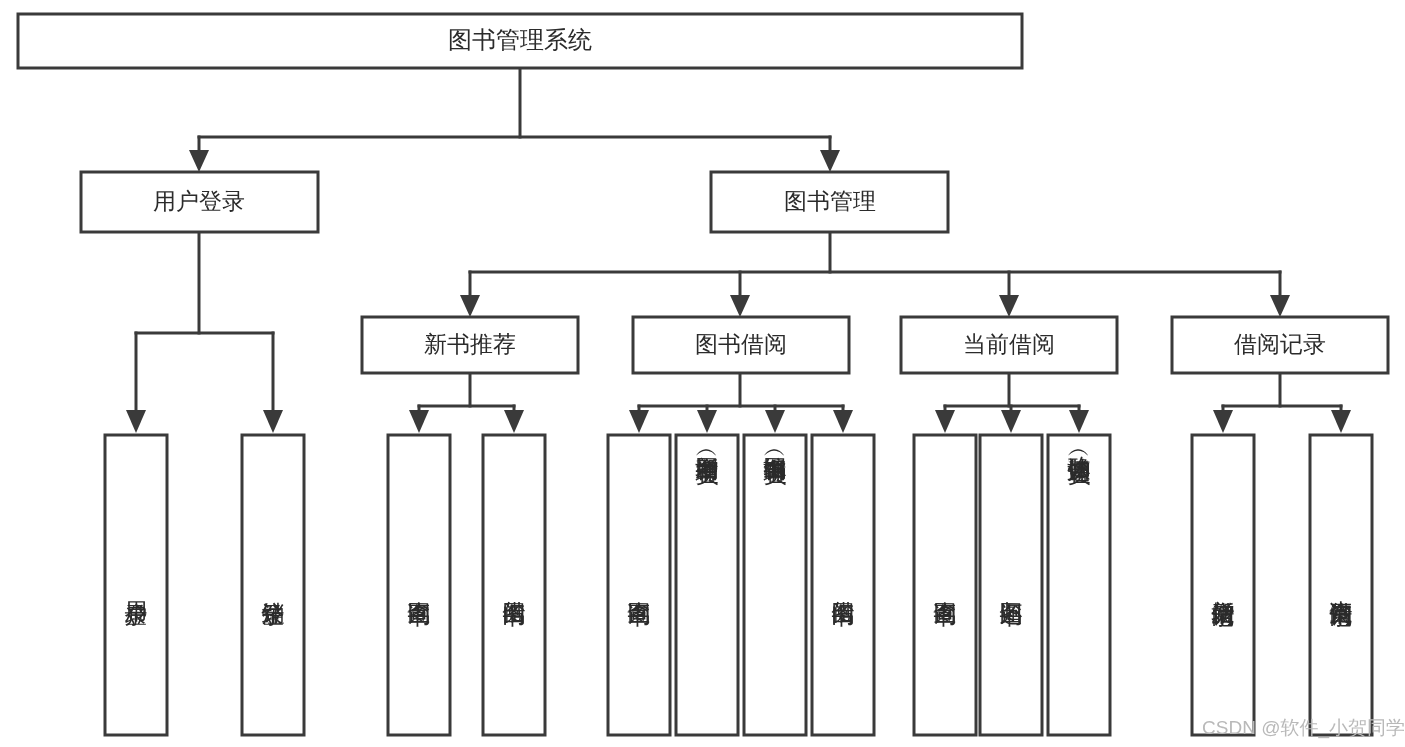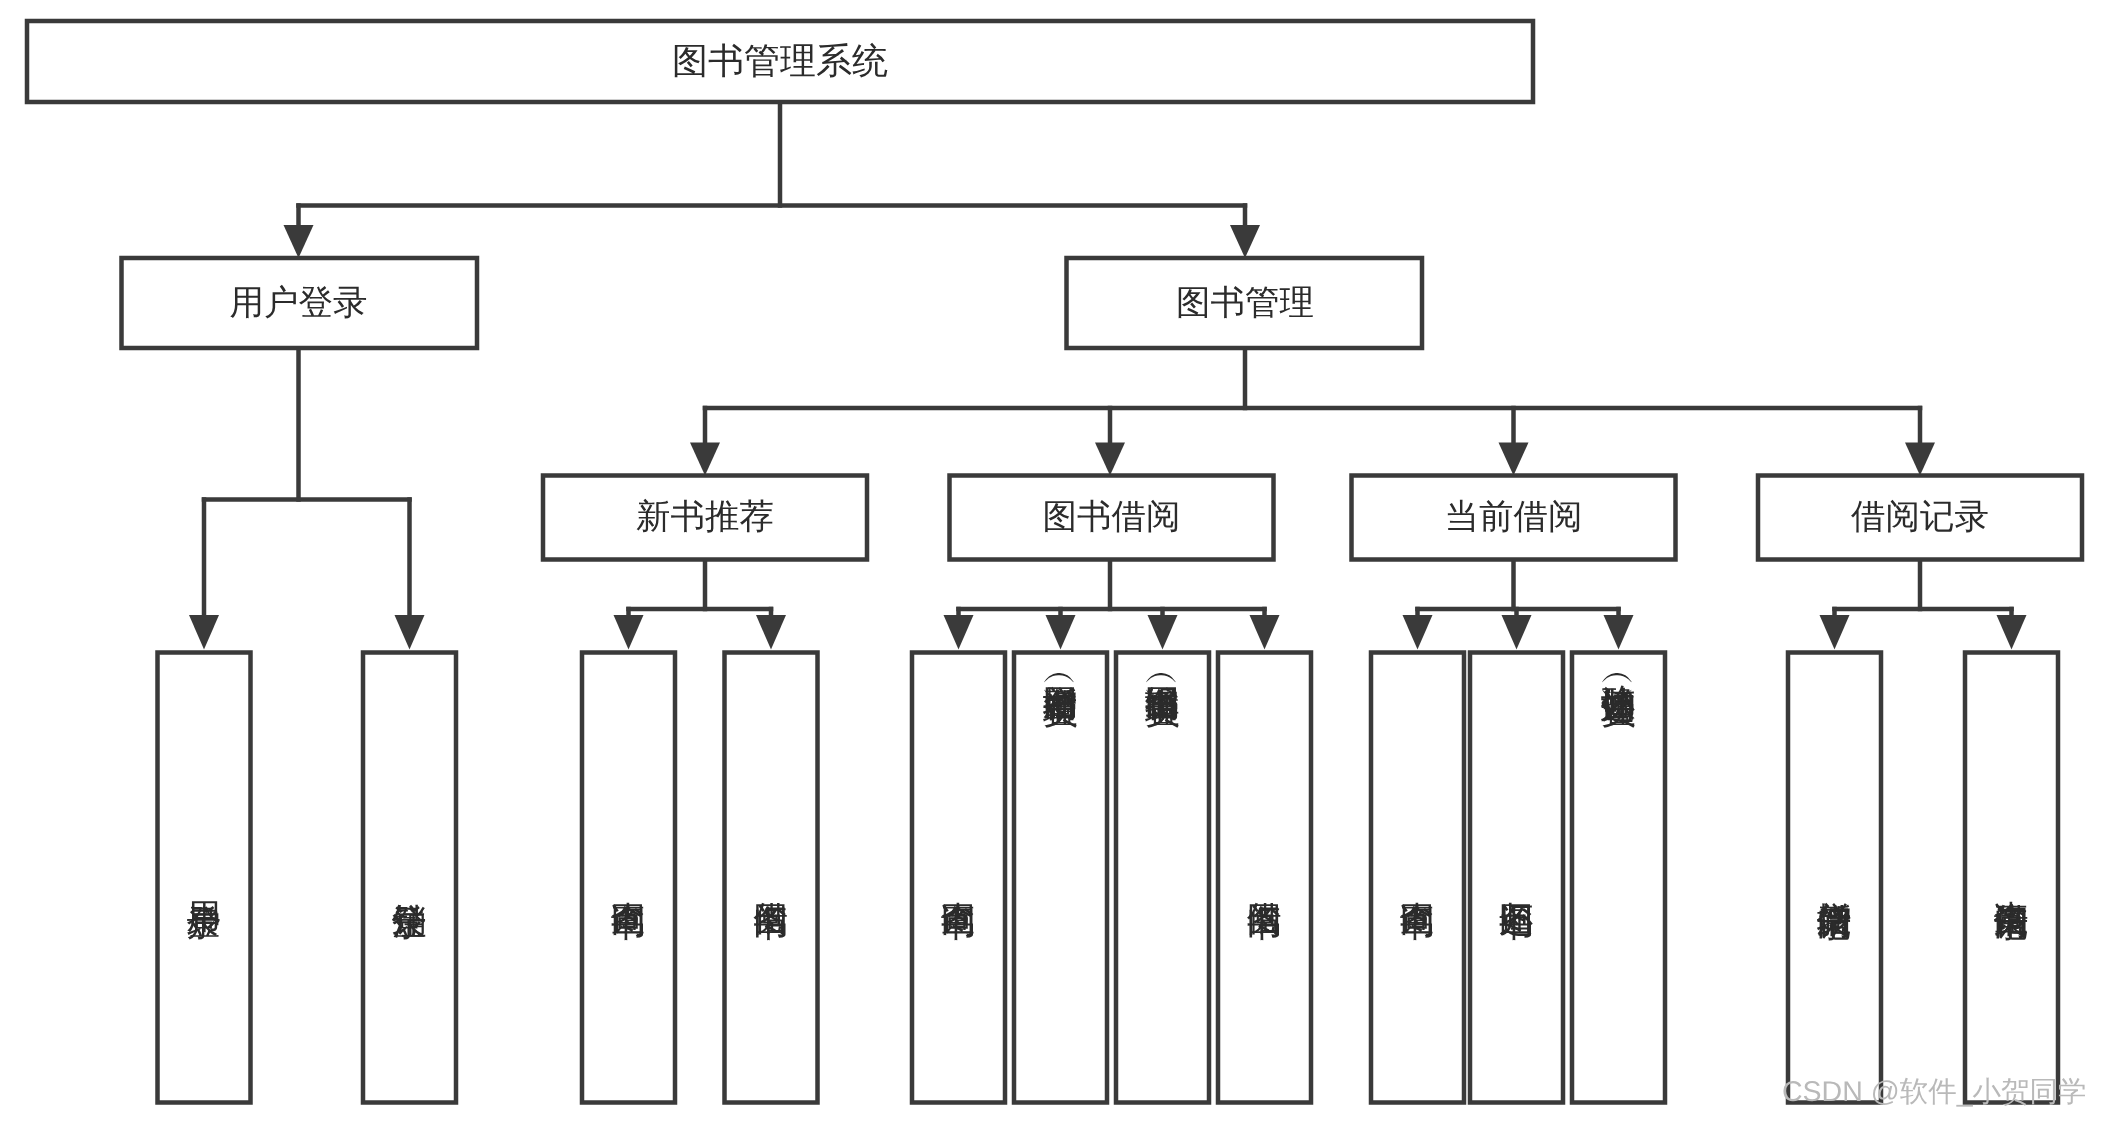--- a/index.html
+++ b/index.html
@@ -61,21 +61,21 @@
     text-orientation: upright;
     font-family: "Liberation Sans", "DejaVu Sans", sans-serif;
     font-size: 23px;
     line-height: 1.08;
     color: #2b2b2b;
     letter-spacing: 1px;
     white-space: nowrap;
   }
   .watermark {
     position: absolute;
-    right: 14px;
+    right: 0;
     bottom: 6px;
     font-family: "Liberation Sans", "DejaVu Sans", sans-serif;
     font-size: 19px;
     color: #b9b9b9;
     white-space: nowrap;
   }
 </style>
 </head>
 <body>
 

